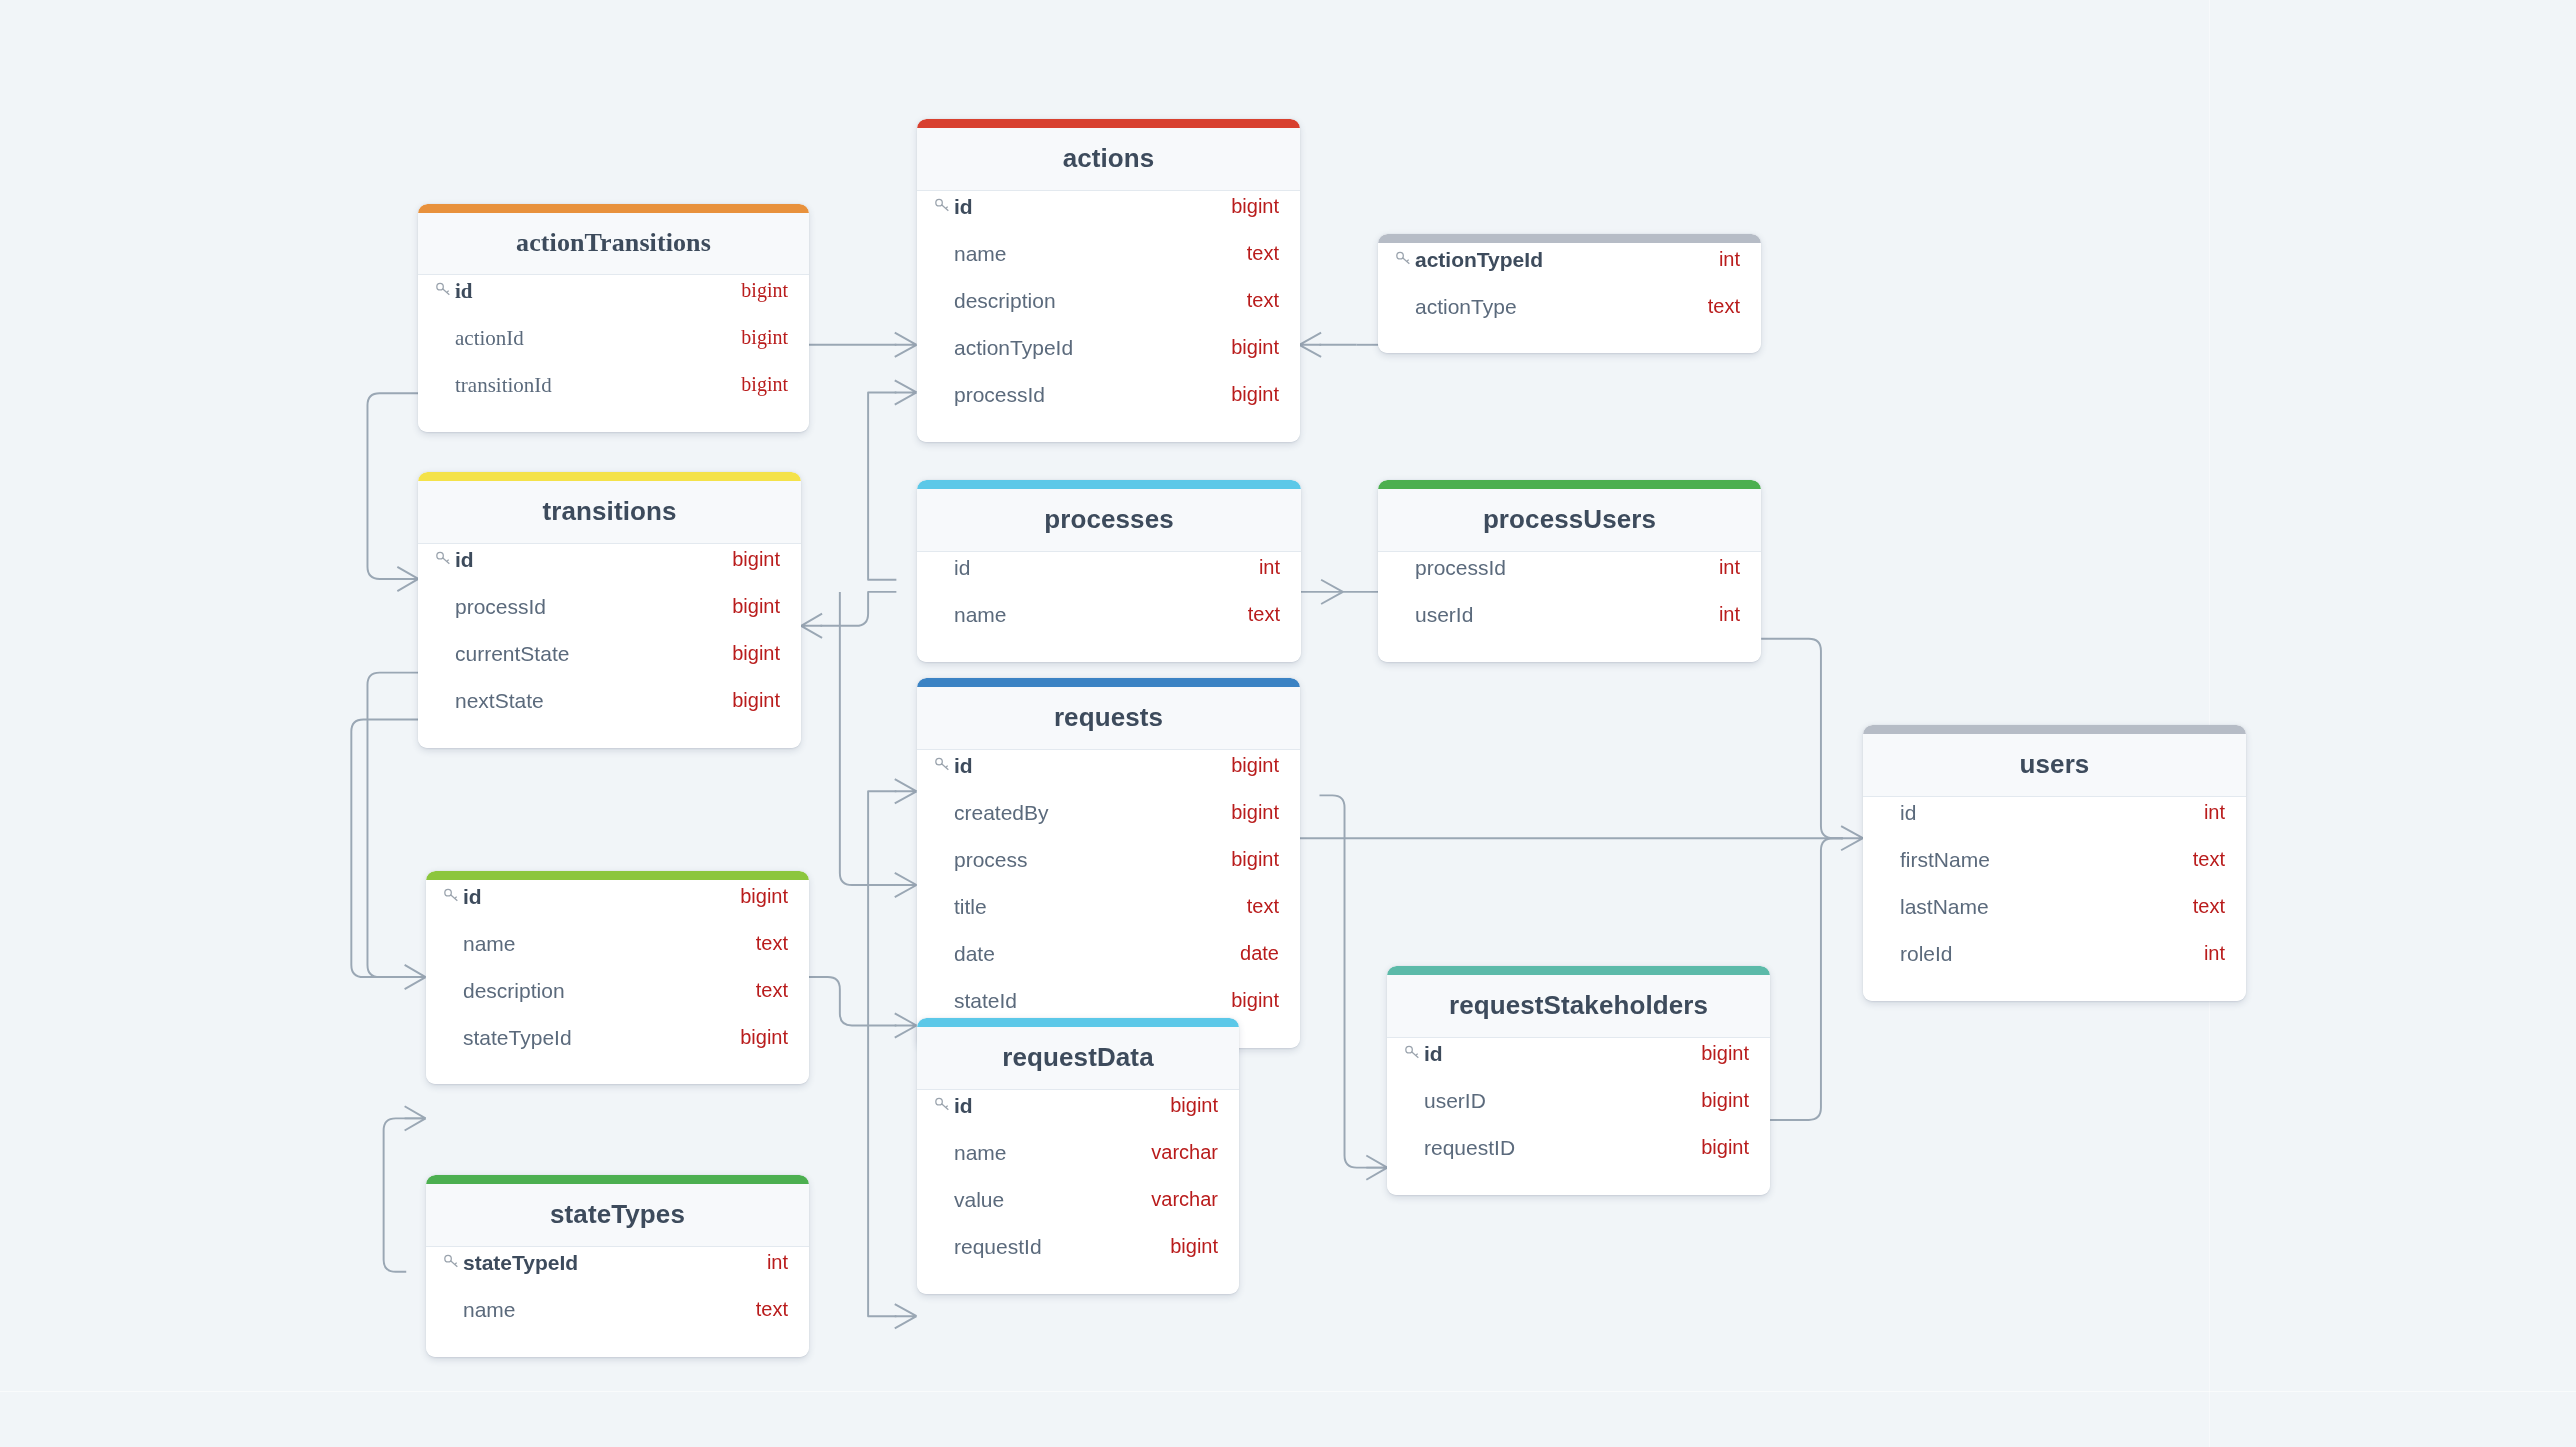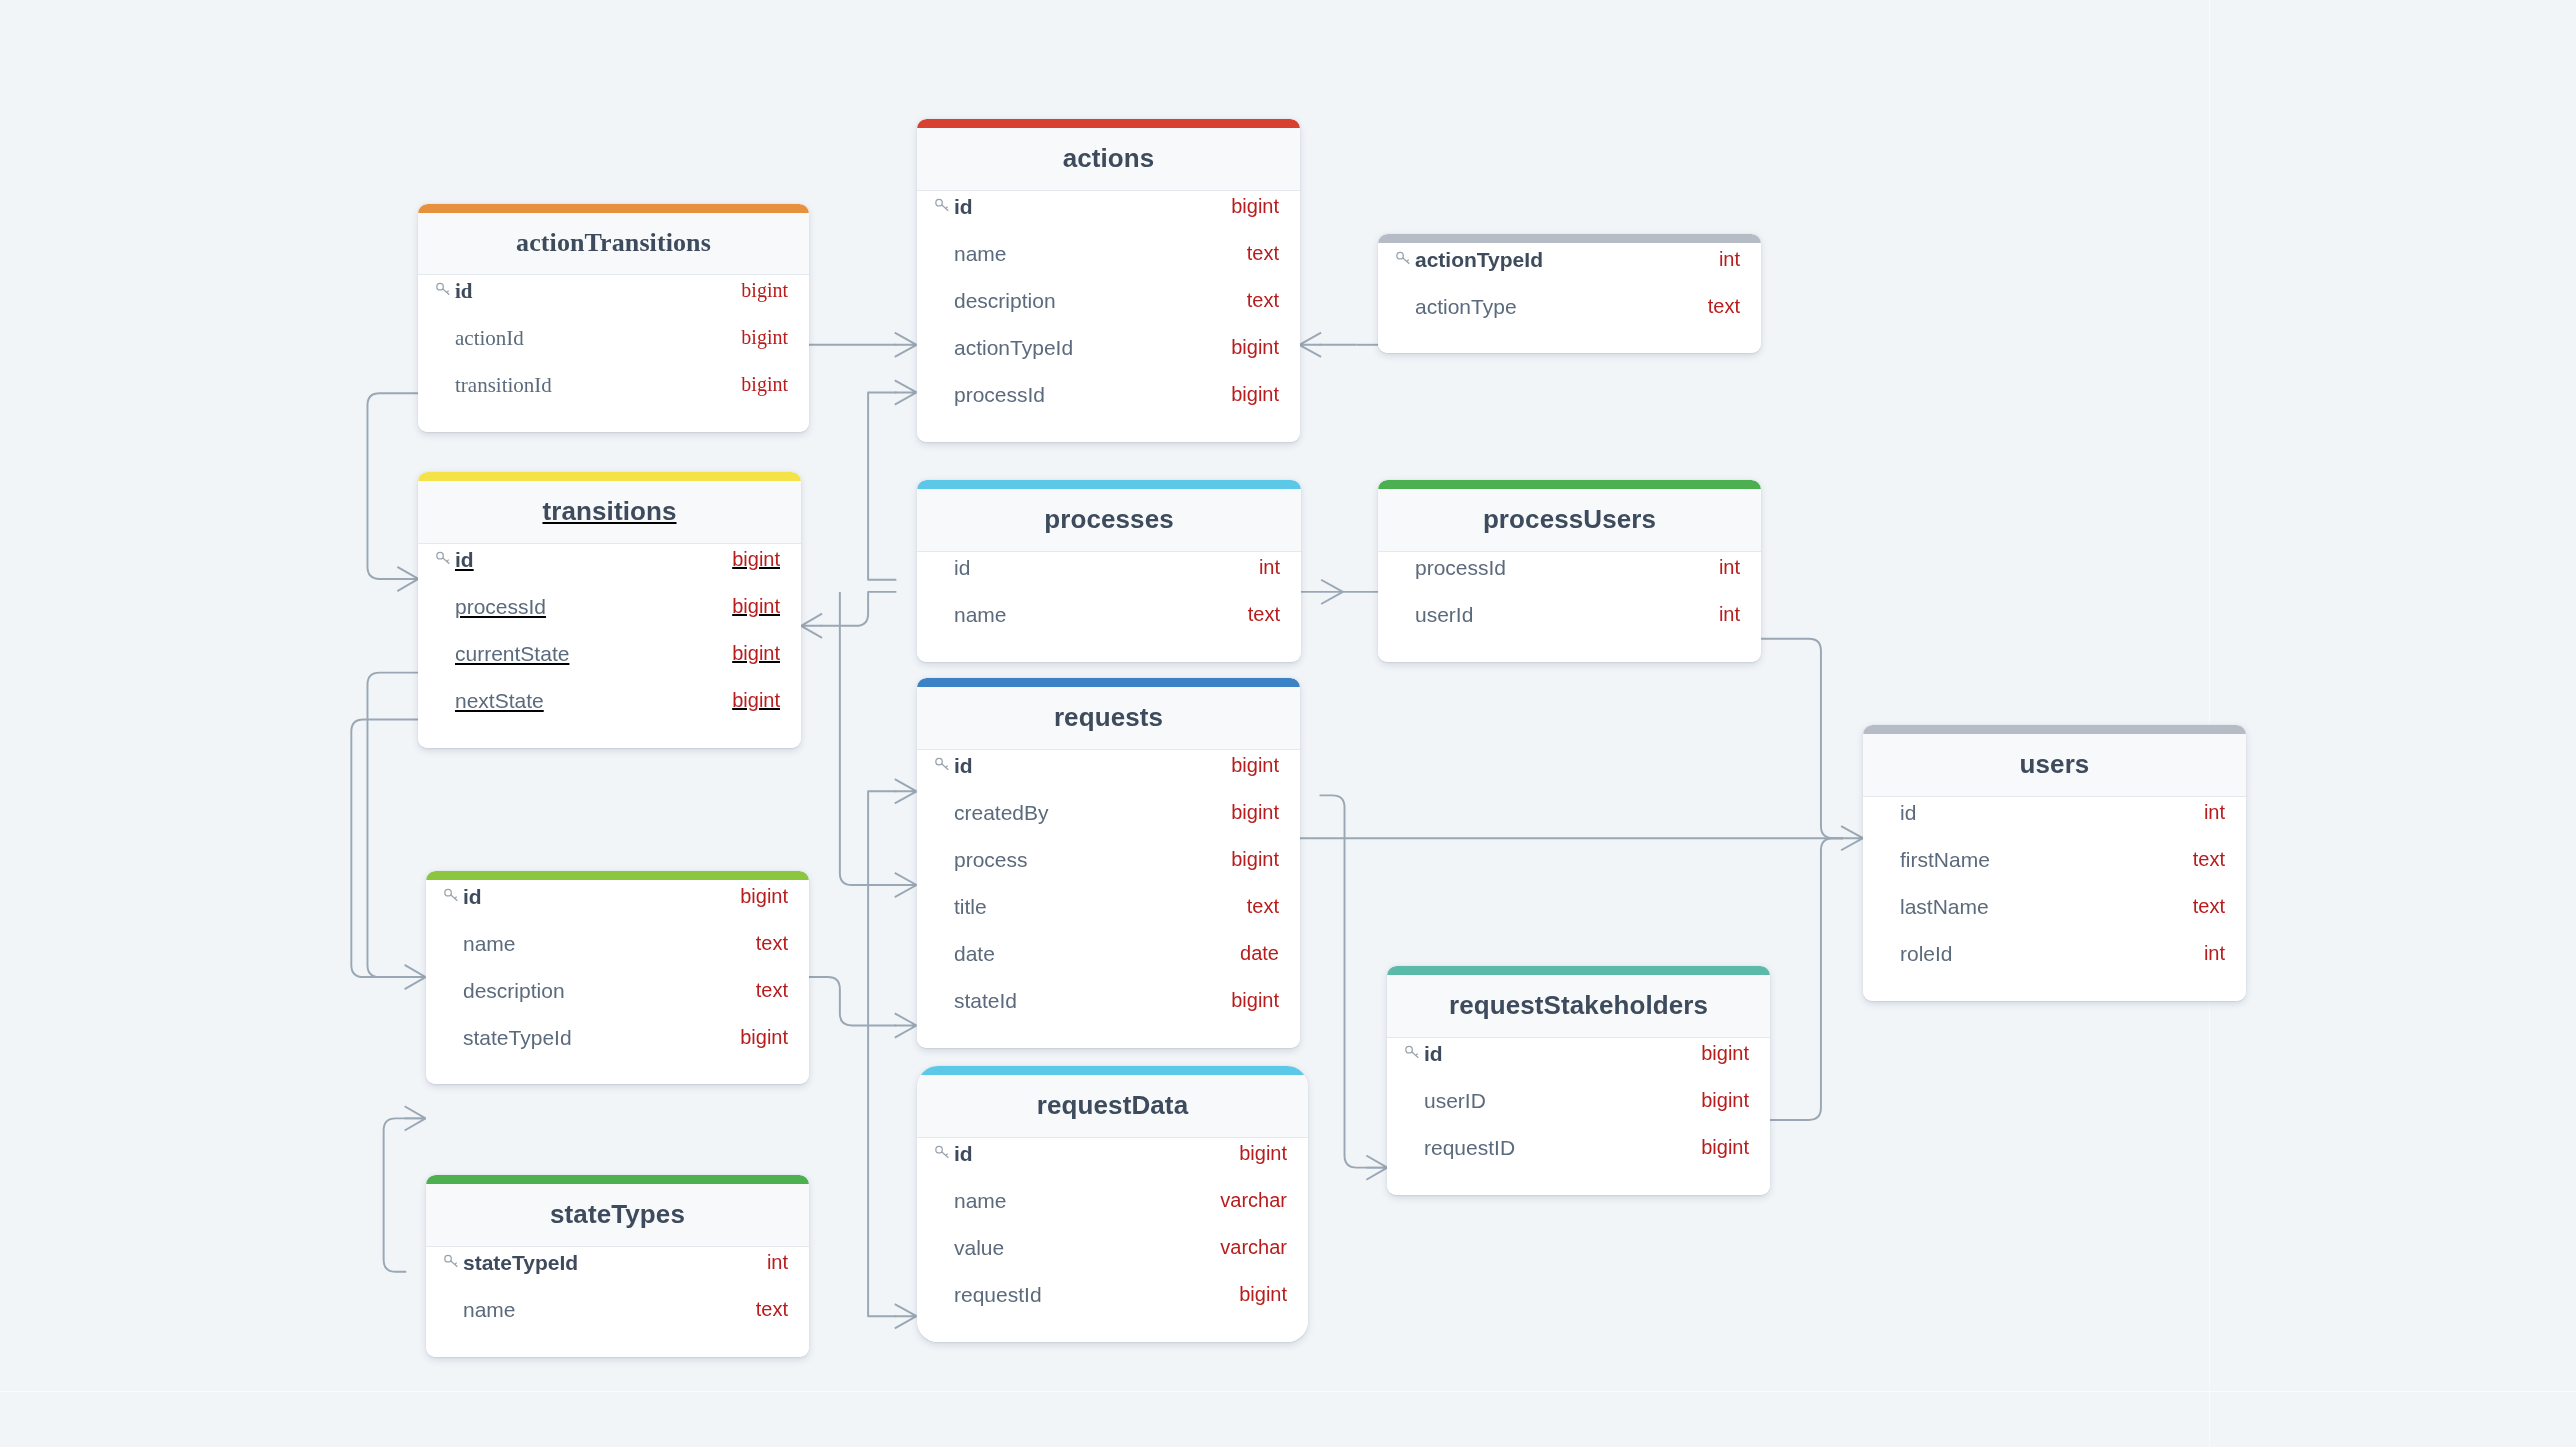--- a/index.html
+++ b/index.html
@@ -263,21 +263,21 @@
         <span class="field-type">int</span>
       </div>
       <div class="field-row">
         <span class="field-key"></span>
         <span class="field-name">actionType</span>
         <span class="field-type">text</span>
       </div>
     </div>
   </div>
 
-  <div class="table-node" style="left:418px; top:472px; width:383px;text-decoration:underline;">
+  <div class="table-node" style="left:418px; top:472px; width:383px;">
     <div class="accent-bar" style="background:#f4e249"></div>
     <div class="table-title">transitions</div>
     <div class="fields">
       <div class="field-row pk">
         <span class="field-key">
           <svg width="19.4" height="19.4" viewBox="0 0 24 24">
               <g fill="none" stroke="#9aa3ad" stroke-width="1.6">
                 <circle cx="7.5" cy="9.5" r="4"></circle>
                 <path d="M10.6 12.2 L19 19.5"></path>
                 <path d="M16.2 16.3 L18.1 14.4"></path>
@@ -493,21 +493,21 @@
         <span class="field-type">int</span>
       </div>
       <div class="field-row">
         <span class="field-key"></span>
         <span class="field-name">name</span>
         <span class="field-type">text</span>
       </div>
     </div>
   </div>
 
-  <div class="table-node" style="left:917px; top:1066px; width:391px;border-radius:21px;">
+  <div class="table-node" style="left:917px; top:1018px; width:322px;">
     <div class="accent-bar" style="background:#5cc8e8"></div>
     <div class="table-title">requestData</div>
     <div class="fields">
       <div class="field-row pk">
         <span class="field-key">
           <svg width="19.4" height="19.4" viewBox="0 0 24 24">
               <g fill="none" stroke="#9aa3ad" stroke-width="1.6">
                 <circle cx="7.5" cy="9.5" r="4"></circle>
                 <path d="M10.6 12.2 L19 19.5"></path>
                 <path d="M16.2 16.3 L18.1 14.4"></path>

